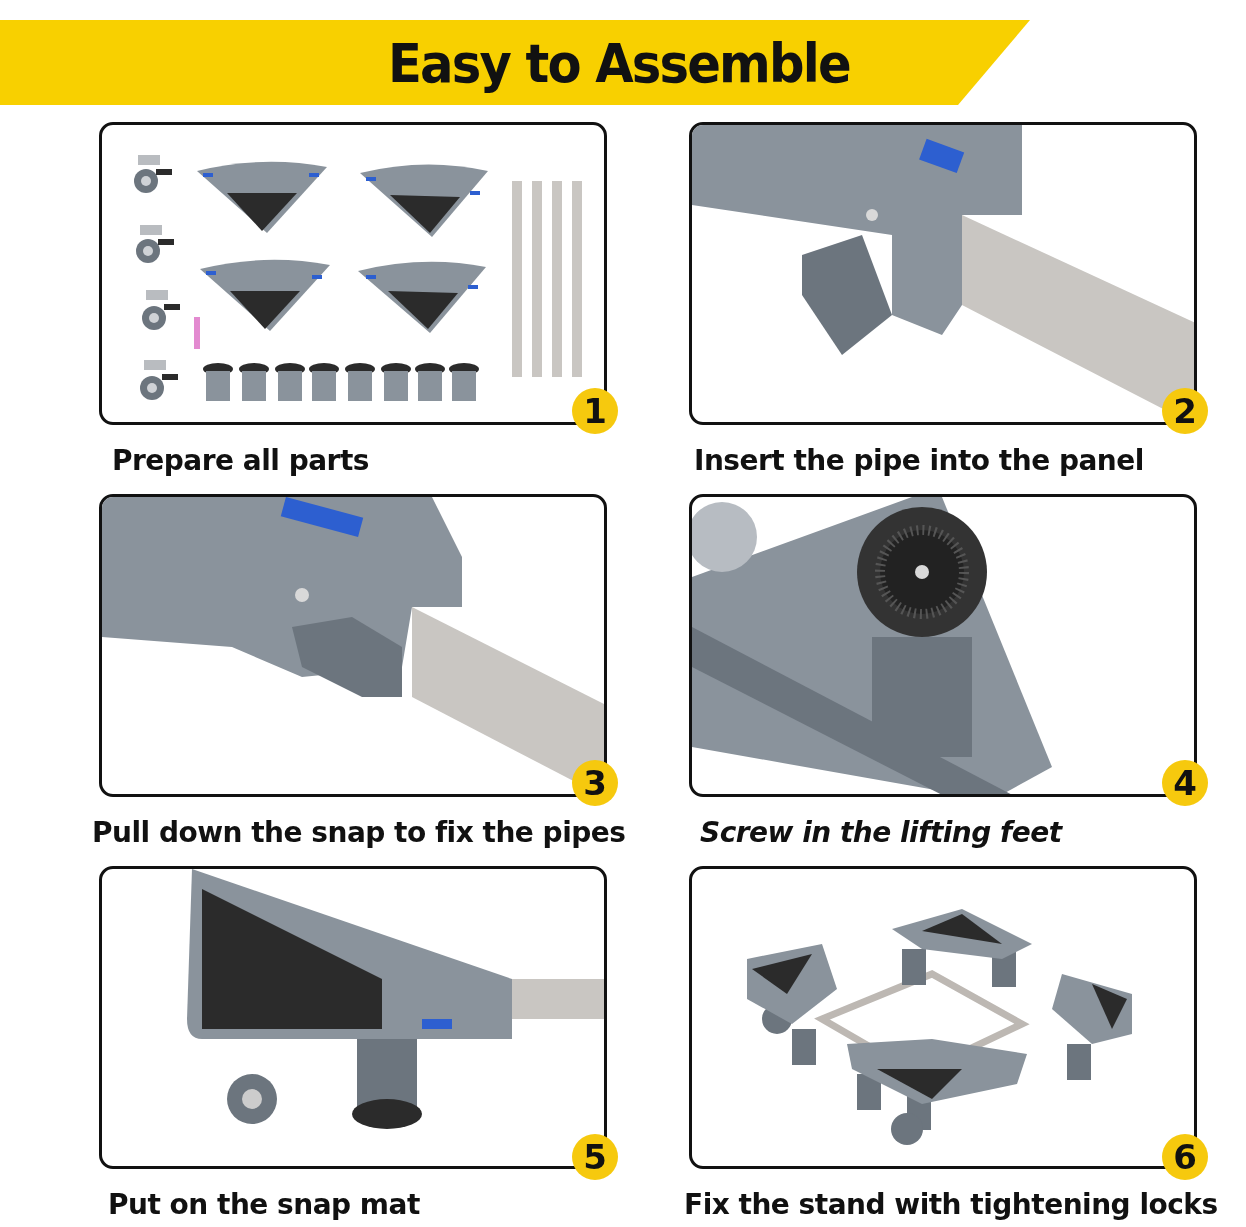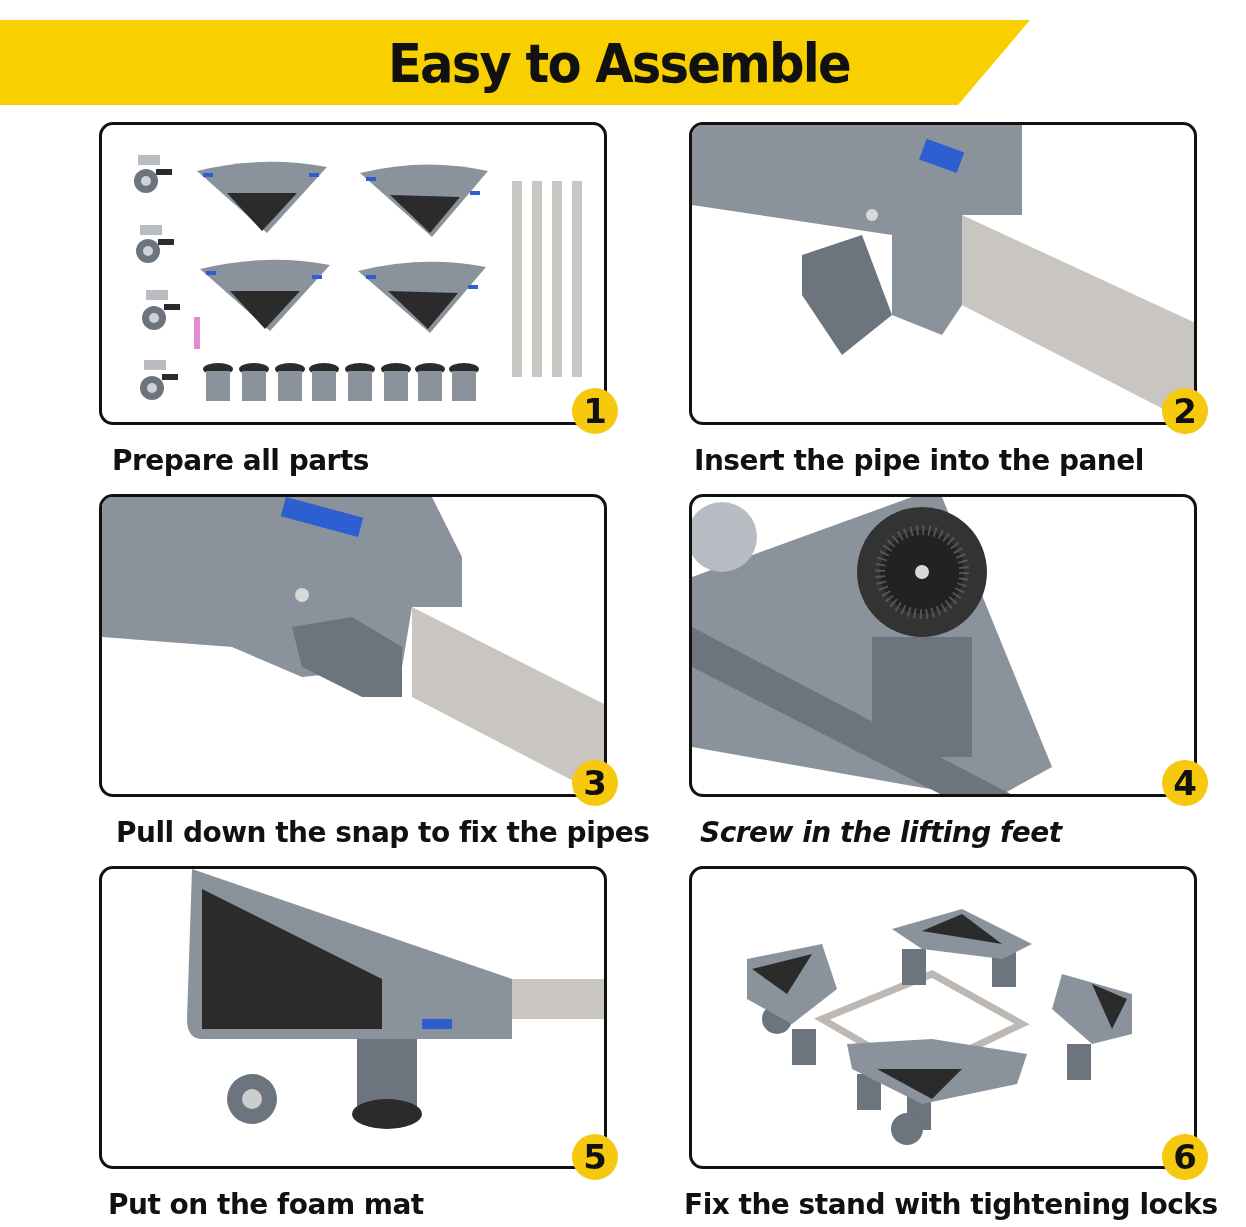--- a/index.html
+++ b/index.html
@@ -149,21 +149,21 @@
 <div class="panel" style="left:99px; top:494px;">
   <svg width="508" height="303">
     <path d="M310,110 L508,210 L508,303 L310,200 Z" class="steel"></path>
     <path d="M0,0 L330,0 L360,60 L360,110 L310,110 L300,170 L200,180 L130,150 L0,140 Z" class="gray"></path>
     <path d="M190,130 L250,120 L300,150 L300,200 L260,200 L200,170 Z" class="gray-d"></path>
     <rect x="180" y="10" width="80" height="20" class="blue" transform="rotate(15 220 20)"></rect>
     <circle cx="200" cy="98" r="7" fill="#d9d9d9"></circle>
   </svg>
 </div>
 <div class="badge" style="left:572px; top:760px;">3</div>
-<div class="caption" style="left:116px; top:816px;">Pull down the snap to fix the pipes</div>
+<div class="caption" style="left:92px; top:816px;">Pull down the snap to fix the pipes</div>
 
 <div class="panel" style="left:689px; top:494px;">
   <svg width="508" height="303">
     <path d="M0,80 L220,0 L250,0 L360,270 L300,303 L0,250 Z" class="gray"></path>
     <path d="M0,130 L330,303 L260,303 L0,170 Z" class="gray-d"></path>
     <circle cx="30" cy="40" r="35" fill="#b7bcc2"></circle>
     <rect x="180" y="140" width="100" height="120" class="gray-d"></rect>
     <circle cx="230" cy="75" r="65" fill="#333"></circle>
     <circle cx="230" cy="75" r="42" fill="#222" stroke="#555" stroke-dasharray="2 4" stroke-width="10"></circle>
     <circle cx="230" cy="75" r="7" fill="#d9d9d9"></circle>
@@ -178,21 +178,21 @@
     <path d="M90,0 L410,110 L410,170 L100,170 Q85,170 85,150 Z" class="gray"></path>
     <path d="M100,20 L280,110 L280,160 L100,160 Z" class="black"></path>
     <rect x="320" y="150" width="30" height="10" class="blue"></rect>
     <circle cx="150" cy="230" r="25" class="gray-d"></circle>
     <circle cx="150" cy="230" r="10" fill="#ccc"></circle>
     <rect x="255" y="170" width="60" height="70" class="gray-d"></rect>
     <ellipse cx="285" cy="245" rx="35" ry="15" class="black"></ellipse>
   </svg>
 </div>
 <div class="badge" style="left:572px; top:1134px;">5</div>
-<div class="caption" style="left:108px; top:1188px;">Put on the foam mat</div>
+<div class="caption" style="left:108px; top:1188px;">Put on the snap mat</div>
 
 <div class="panel" style="left:689px; top:866px;">
   <svg width="508" height="303">
     <path d="M130,150 L240,105 L330,155 L225,205 Z" fill="none" stroke="#bdb8b3" stroke-width="7"></path>
     <g>
       <rect x="210" y="80" width="24" height="36" class="gray-d"></rect>
       <rect x="300" y="82" width="24" height="36" class="gray-d"></rect>
       <rect x="100" y="160" width="24" height="36" class="gray-d"></rect>
       <rect x="375" y="175" width="24" height="36" class="gray-d"></rect>
       <rect x="165" y="205" width="24" height="36" class="gray-d"></rect>

